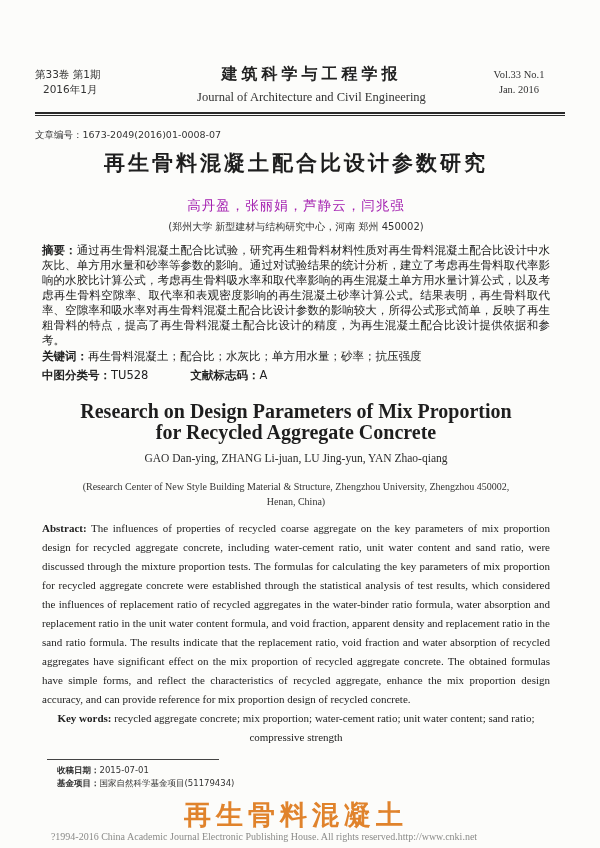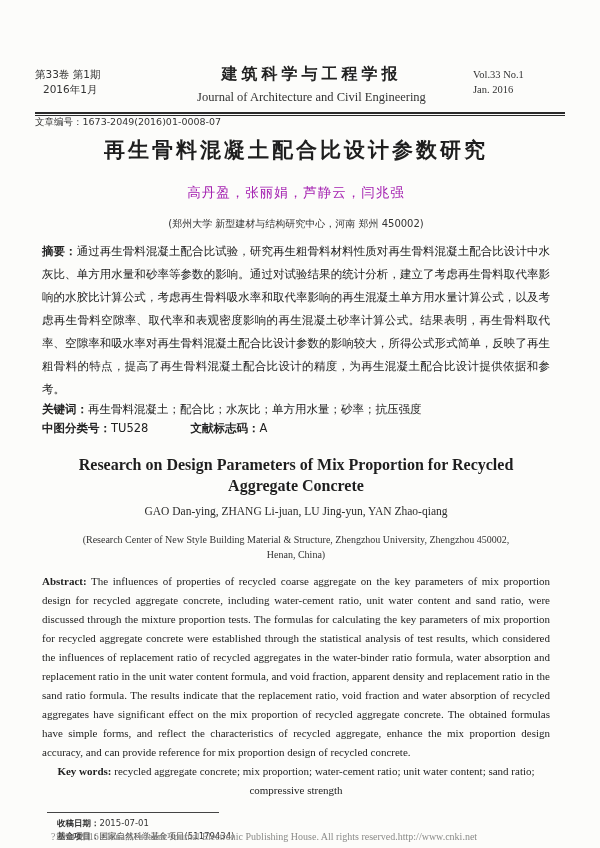--- a/index.html
+++ b/index.html
@@ -16,39 +16,39 @@
     overflow: hidden;
     background: #fcfcfa;
   }
   
   .jheader { display: flex; align-items: flex-start; width: 530px; }
   .jheader .left { width: 115px; font-size: 10.5px; line-height: 15px; padding-top: 3px; font-family: "DejaVu Sans", sans-serif; color: #333; }
   .jheader .left .l2 { padding-left: 8px; }
   .jheader .center { flex: 1; text-align: center; }
   .jheader .center .cn { font-size: 16px; font-weight: bold; letter-spacing: 4px; font-family: "DejaVu Sans", sans-serif; color: #222; }
   .jheader .center .en { font-size: 12.5px; margin-top: 5px; color: #333; }
-  .jheader .right { width: 92px; font-size: 10.5px; line-height: 15px; padding-top: 3px; color: #333; }
+  .jheader .right { width: 92px; text-align: center; font-size: 10.5px; line-height: 15px; padding-top: 3px; color: #333; }
   .double-rule { width: 530px; height: 4px; margin-top: 7px;
     border-top: 2.5px solid #2a2a2a; border-bottom: 1.5px solid #2a2a2a; }
   
-  .article-id { font-size: 9.5px; color: #333; font-family: "DejaVu Sans", sans-serif; }
+  .article-id { margin-top: 13px; font-size: 9.5px; color: #333; font-family: "DejaVu Sans", sans-serif; }
   .title-cn { margin-top: 7px; text-align: center; font-size: 21px; font-weight: bold;
     letter-spacing: 3px; font-family: "DejaVu Sans", sans-serif; color: #1e1e1e; }
   .authors-cn { margin-top: 20px; text-align: center; font-size: 13.5px; letter-spacing: 1px; font-family: "DejaVu Sans", sans-serif; color: #a21caf; }
-  .affil-cn { margin-top: 15px; text-align: center; font-size: 10px; color: #333; font-family: "DejaVu Sans", sans-serif; }
+  .affil-cn { margin-top: 5px; text-align: center; font-size: 10px; color: #333; font-family: "DejaVu Sans", sans-serif; }
   
-  .abstract-cn { margin: 9px auto 0 auto; width: 508px; font-size: 11.5px; line-height: 23px;
+  .abstract-cn { margin: 9px auto 0 auto; width: 508px; font-size: 11.5px; line-height: 15px;
     text-align: justify; font-family: "DejaVu Sans", sans-serif; color: #222; }
   .abstract-cn .lbl, .kw-cn .lbl, .clc-line .lbl { font-weight: bold; }
   .kw-cn { margin: 0 auto; width: 508px; font-size: 11.5px; line-height: 17.5px; font-family: "DejaVu Sans", sans-serif; color: #222; }
   .clc-line { margin: 1px auto 0 auto; width: 508px; font-size: 11.5px; line-height: 17.5px; font-family: "DejaVu Sans", sans-serif; color: #222; }
   .clc-gap { display: inline-block; width: 42px; }
   
   .title-en { margin: 17px auto 0 auto; width: 440px; text-align: center;
-    font-size: 16px; font-weight: bold; line-height: 21px; color: #1e1e1e; }
+    font-size: 20px; font-weight: bold; line-height: 21px; color: #1e1e1e; }
   .authors-en { margin-top: 9px; text-align: center; font-size: 11.5px; color: #2a2a2a; }
   .affil-en { margin: 15px auto 0 auto; width: 430px; text-align: center; font-size: 10px; line-height: 15px; color: #333; }
   .abstract-en { margin: 10px auto 0 auto; width: 508px; font-size: 11px; line-height: 19px;
     text-align: justify; color: #222; }
   .abstract-en .lbl, .kw-en .lbl { font-weight: bold; }
   .kw-en { margin: 0 auto; width: 508px; font-size: 11px; line-height: 19px; text-align: center; color: #222; }
   
   .foot-sep { width: 172px; border-top: 1.2px solid #444; margin-top: 12px; margin-left: 12px; }
   .footnotes { margin-top: 4px; margin-left: 22px; font-size: 8.5px; line-height: 12.5px;
     font-family: "DejaVu Sans", sans-serif; color: #333; }
@@ -95,19 +95,19 @@
   <div class="affil-en">(Research Center of New Style Building Material &amp; Structure, Zhengzhou University, Zhengzhou 450002, Henan, China)</div>
   <p class="abstract-en"><span class="lbl">Abstract:</span> <span>The influences of properties of recycled coarse aggregate on the key parameters of mix proportion design for recycled aggregate concrete, including water-cement ratio, unit water content and sand ratio, were discussed through the mixture proportion tests. The formulas for calculating the key parameters of mix proportion for recycled aggregate concrete were established through the statistical analysis of test results, which considered the influences of replacement ratio of recycled aggregates in the water-binder ratio formula, water absorption and replacement ratio in the unit water content formula, and void fraction, apparent density and replacement ratio in the sand ratio formula. The results indicate that the replacement ratio, void fraction and water absorption of recycled aggregates have significant effect on the mix proportion of recycled aggregate concrete. The obtained formulas have simple forms, and reflect the characteristics of recycled aggregate, enhance the mix proportion design accuracy, and can provide reference for mix proportion design of recycled concrete.</span></p>
   <p class="kw-en"><span class="lbl">Key words:</span> <span>recycled aggregate concrete; mix proportion; water-cement ratio; unit water content; sand ratio; compressive strength</span></p>
 
   <div class="foot-sep"></div>
   <div class="footnotes">
     <div><span class="lbl">收稿日期：</span><span>2015-07-01</span></div>
     <div><span class="lbl">基金项目：</span><span>国家自然科学基金项目(51179434)</span></div>
   </div>
 
-  <div class="watermark" style="color: rgb(224, 131, 44);">单方用水量</div>
+  <div class="watermark" style="color: rgb(224, 131, 44);">再生骨料混凝土</div>
   <div class="footer-bar">
     <span>?1994-2016 China Academic Journal Electronic Publishing House. All rights reserved.</span>
     <span>http://www.cnki.net</span>
   </div>
 
 </div>
 
 </body></html>

